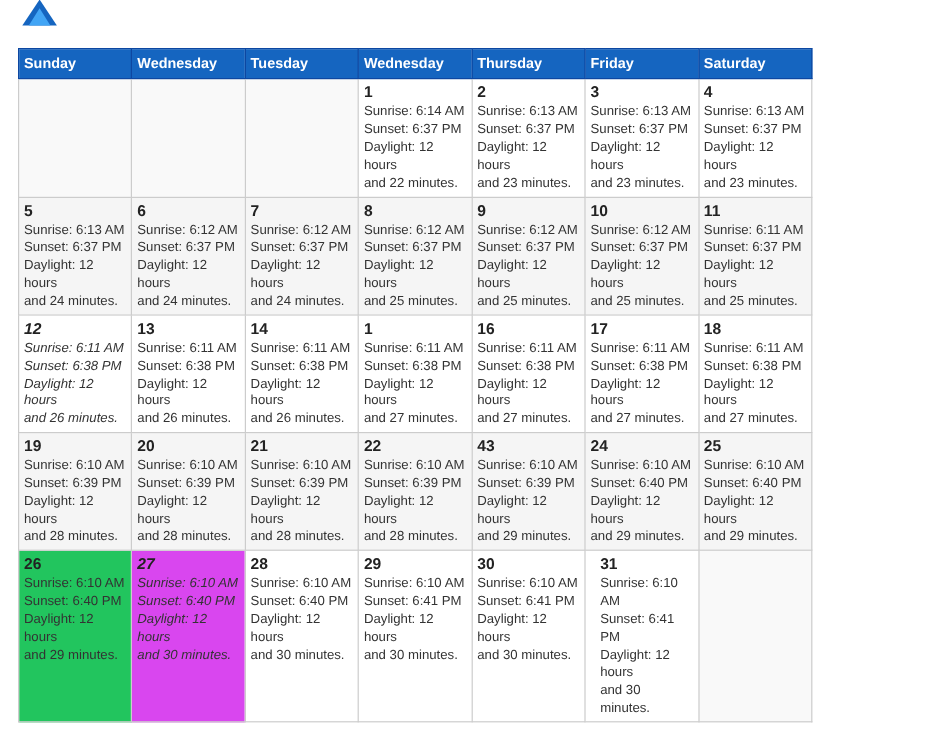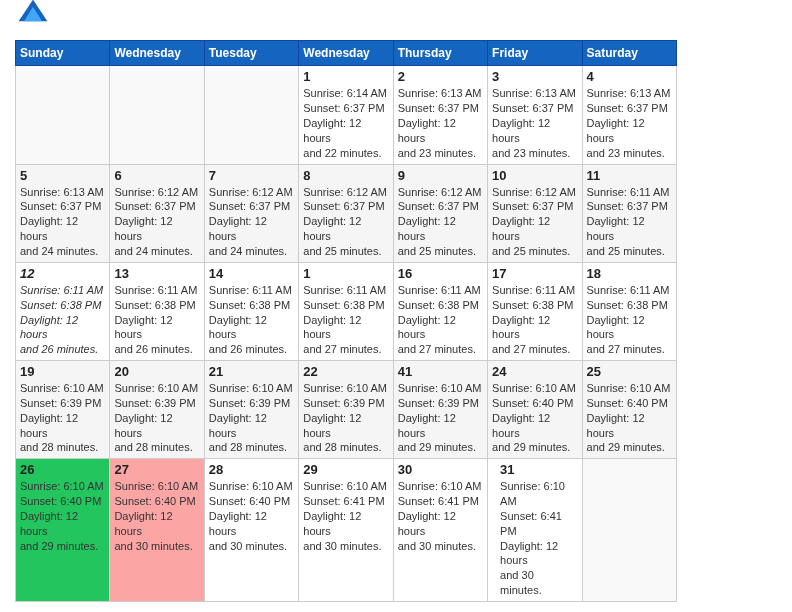--- a/index.html
+++ b/index.html
@@ -287,21 +287,21 @@
 and 28 minutes.</div>
           </td>
           <td style="background: rgb(245, 245, 245);">
             <span class="day-num">22</span>
             <div class="day-info" style="white-space: pre-line;">Sunrise: 6:10 AM
 Sunset: 6:39 PM
 Daylight: 12 hours
 and 28 minutes.</div>
           </td>
           <td style="background: rgb(245, 245, 245);">
-            <span class="day-num">41</span>
+            <span class="day-num">43</span>
             <div class="day-info" style="white-space: pre-line;">Sunrise: 6:10 AM
 Sunset: 6:39 PM
 Daylight: 12 hours
 and 29 minutes.</div>
           </td>
           <td style="background: rgb(245, 245, 245);">
             <span class="day-num">24</span>
             <div class="day-info" style="white-space: pre-line;">Sunrise: 6:10 AM
 Sunset: 6:40 PM
 Daylight: 12 hours
@@ -316,21 +316,21 @@
           </td>
         </tr>
         <tr>
           <td style="background: #22c55e;">
             <span class="day-num">26</span>
             <div class="day-info" style="white-space: pre-line;">Sunrise: 6:10 AM
 Sunset: 6:40 PM
 Daylight: 12 hours
 and 29 minutes.</div>
           </td>
-          <td style="background: #fca5a5;">
+          <td style="background: #d946ef; font-style: italic;">
             <span class="day-num">27</span>
             <div class="day-info" style="white-space: pre-line;">Sunrise: 6:10 AM
 Sunset: 6:40 PM
 Daylight: 12 hours
 and 30 minutes.</div>
           </td>
           <td style="background: rgb(255, 255, 255);">
             <span class="day-num">28</span>
             <div class="day-info" style="white-space: pre-line;">Sunrise: 6:10 AM
 Sunset: 6:40 PM

